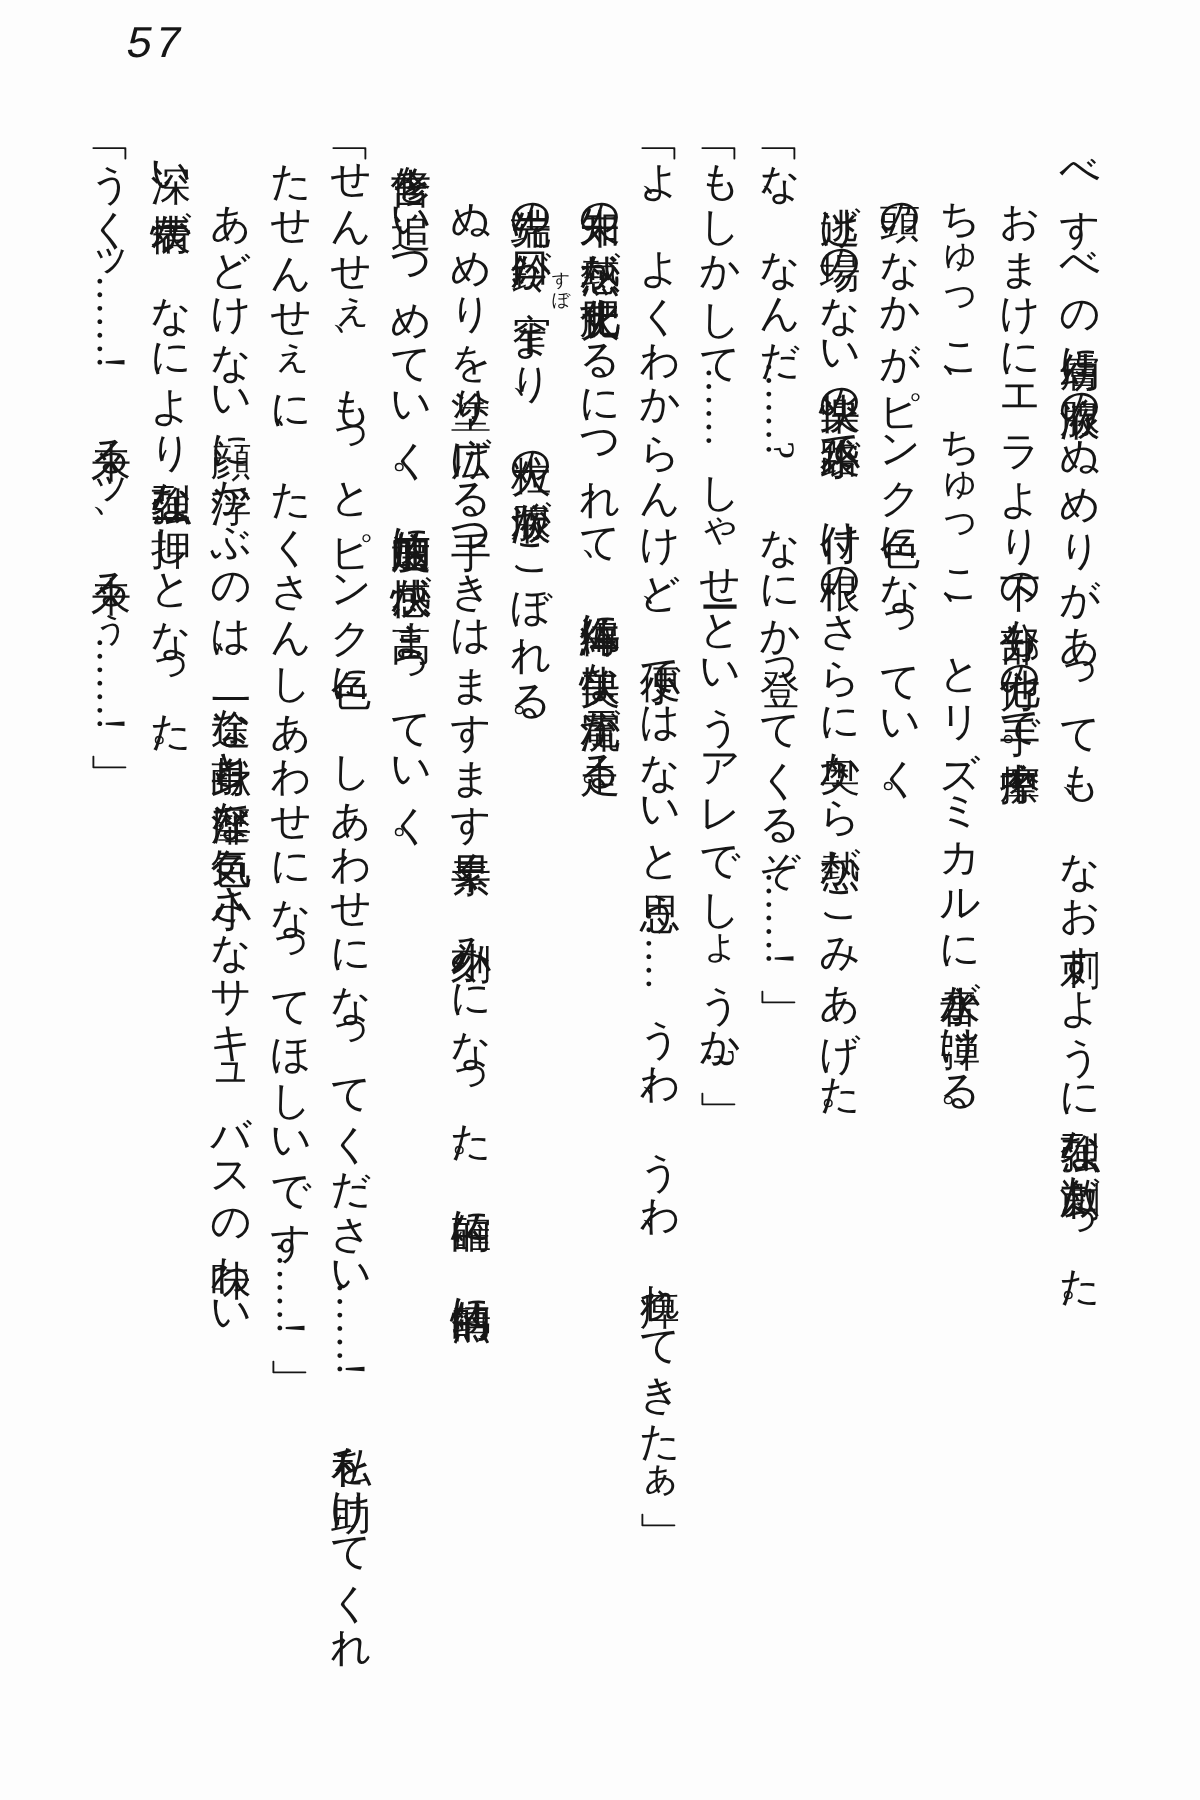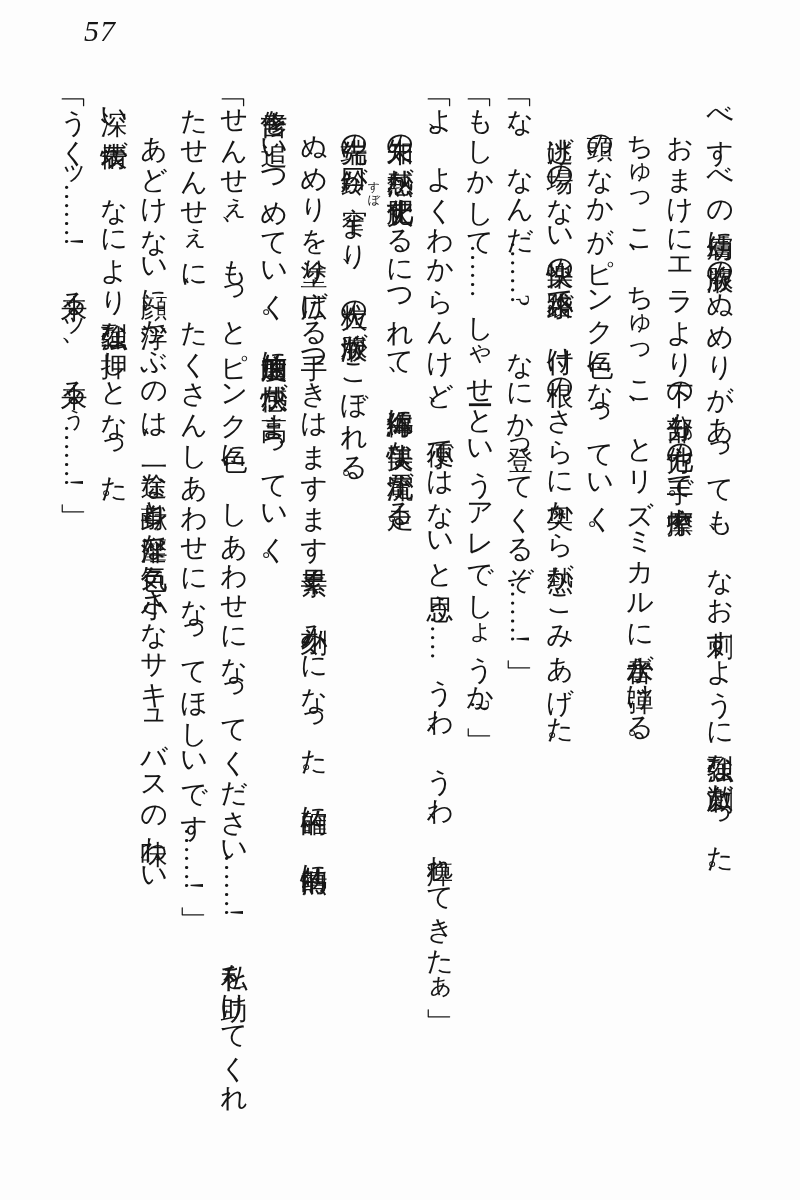--- a/index.html
+++ b/index.html
@@ -13,21 +13,21 @@
     width: 800px;
     height: 1200px;
     overflow: hidden;
   }
   .page-number {
     position: absolute;
     top: 14px;
     left: 84px;
     font-size: 30px;
     font-style: italic;
-    font-family: Liberation Serif, serif;
+    font-family: Liberation Mono, monospace;
     letter-spacing: 1px;
   }
   .text-block {
     position: absolute;
     top: 90px;
     right: 60px;
     height: 1075px;
     writing-mode: vertical-rl;
     text-orientation: mixed;
     font-size: 27px;

